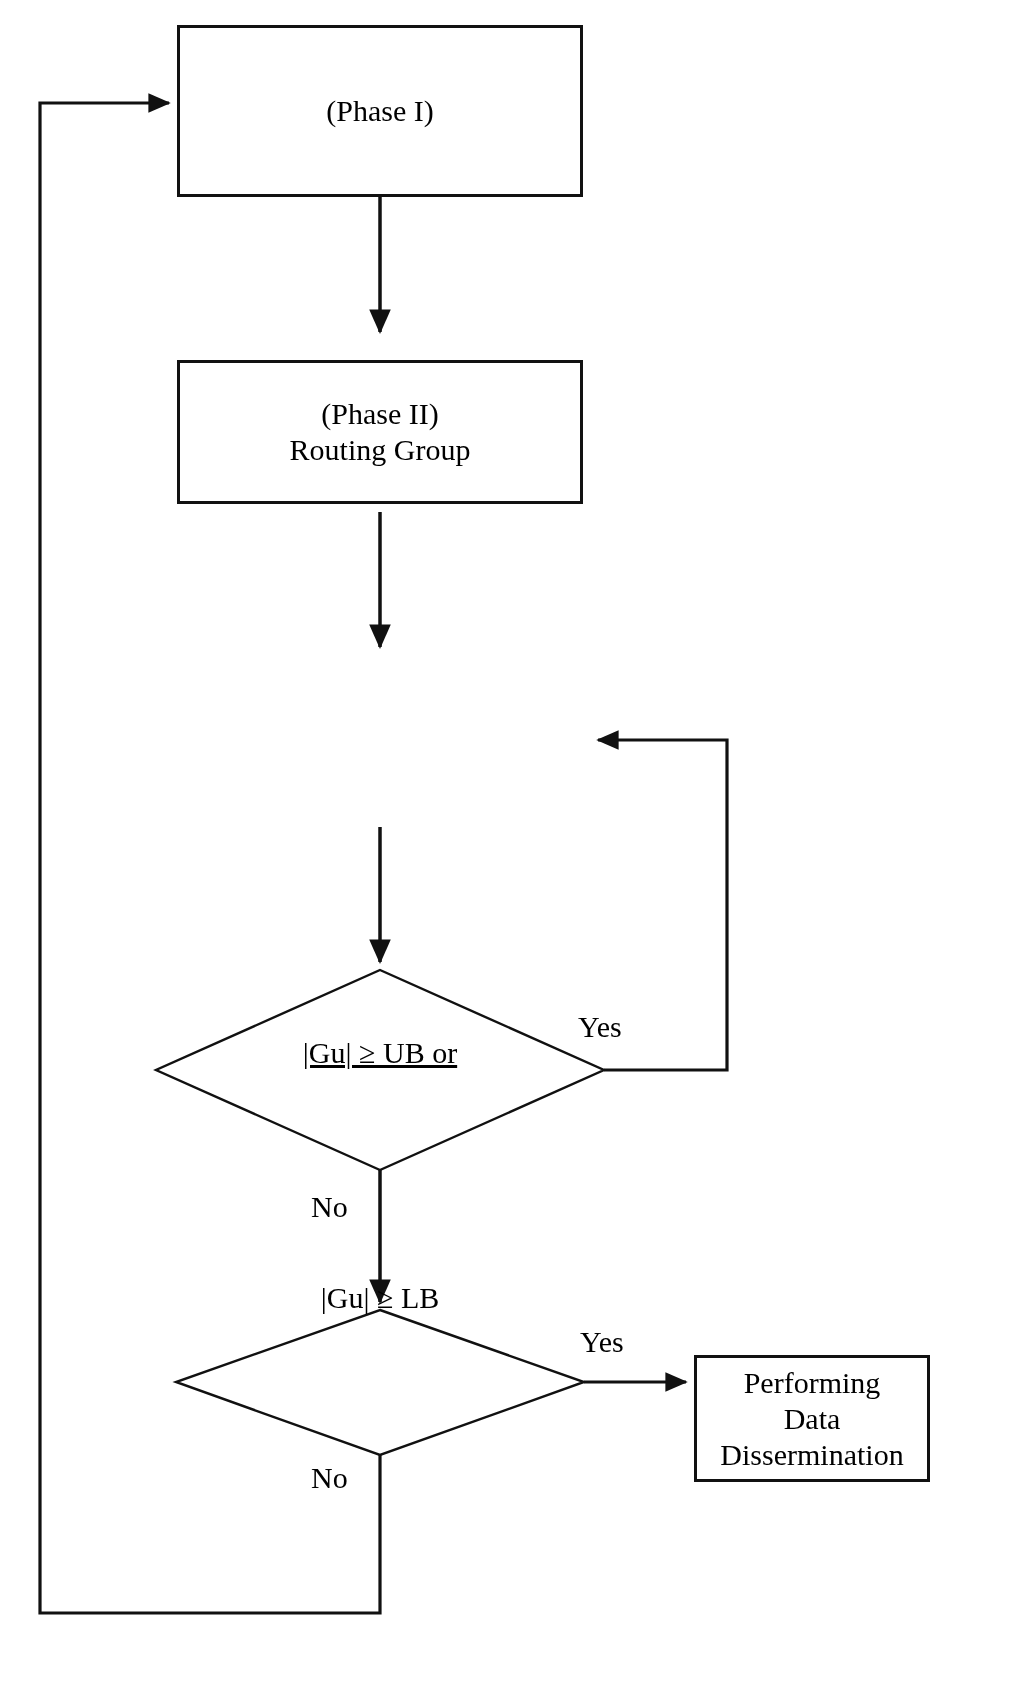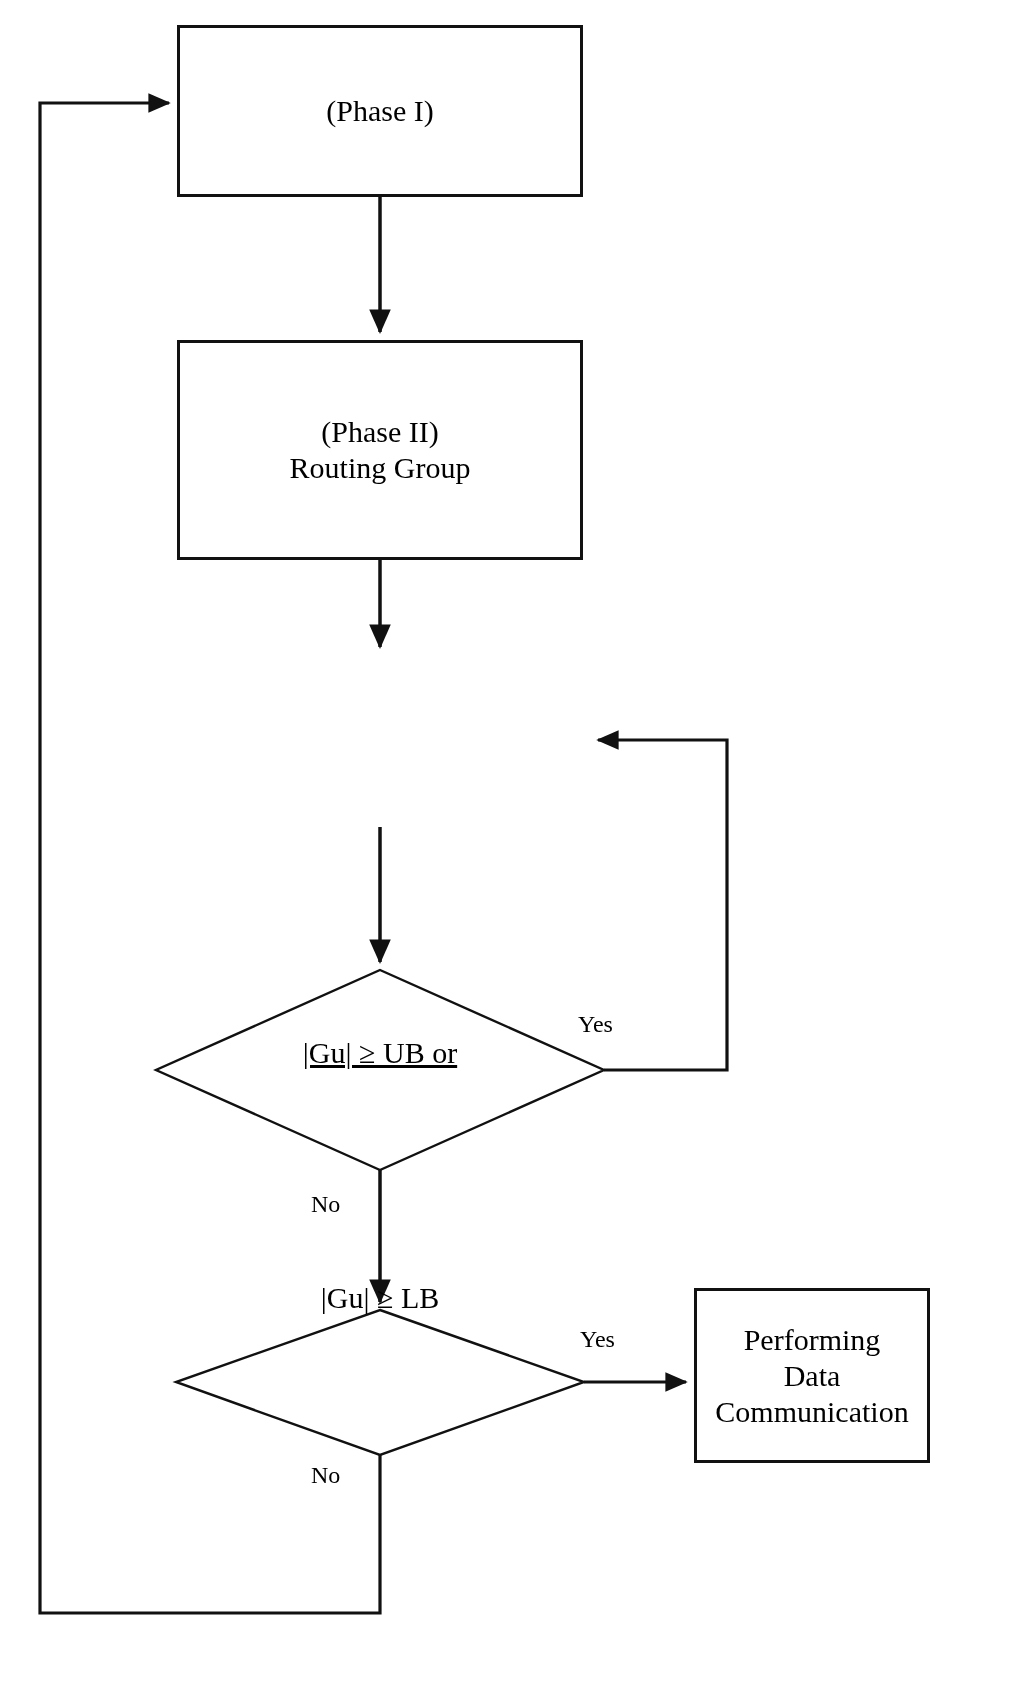--- a/index.html
+++ b/index.html
@@ -5,30 +5,30 @@
   html,body{margin:0;padding:0;background:#ffffff;}
   body{width:1024px;height:1687px;position:relative;
        font-family:"Liberation Serif","DejaVu Serif",serif;color:#000;}
   #stage{position:absolute;left:0;top:0;width:1024px;height:1687px;overflow:hidden;}
   svg#wires{position:absolute;left:0;top:0;width:1024px;height:1687px;}
 
   .node{position:absolute;box-sizing:border-box;display:flex;align-items:center;
         justify-content:center;text-align:center;}
   .proc{border:3px solid #111;background:#fff;align-items:center;}
   .proc .txt{line-height:1.20;font-size:30px;}
-  .edge-label{position:absolute;font-size:24px;line-height:1;white-space:nowrap;}
+  .edge-label{position:absolute;font-size:30px;line-height:1;white-space:nowrap;}
 
   .dtext{position:absolute;text-align:center;font-size:30px;line-height:1.2;
          white-space:nowrap;}
 
   
   #box-phase1{left:177px;top:25px;width:406px;height:172px;}
-  #box-phase2{left:177px;top:340px;width:406px;height:220px;}
+  #box-phase2{left:177px;top:360px;width:406px;height:144px;}
   #box-phase3{left:177px;top:655px;width:406px;height:172px;}
-  #box-dissem{left:694px;top:1288px;width:236px;height:175px;}
+  #box-dissem{left:694px;top:1355px;width:236px;height:127px;}
 
   #dia1-text{left:180px;top:1035px;width:400px;text-decoration:underline;}
   #dia2-text{left:180px;top:1280px;width:400px;}
 
   #lbl-yes1{left:578px;top:1012px;}
   #lbl-no1{left:311px;top:1192px;}
   #lbl-yes2{left:580px;top:1327px;}
   #lbl-no2{left:311px;top:1463px;}
 </style>
 </head>
@@ -73,21 +73,21 @@
       <div>(Phase II)</div>
       <div>Routing Group</div>
     </div>
   </div>
 
 
   <div class="node proc" id="box-dissem">
     <div class="txt">
       <div>Performing</div>
       <div>Data</div>
-      <div>Communication</div>
+      <div>Dissermination</div>
     </div>
   </div>
 
   <div class="dtext" id="dia1-text">
     <div>|Gu| ≥ UB or</div>
   </div>
 
   <div class="dtext" id="dia2-text">
     <div>|Gu| ≥ LB</div>
   </div>

